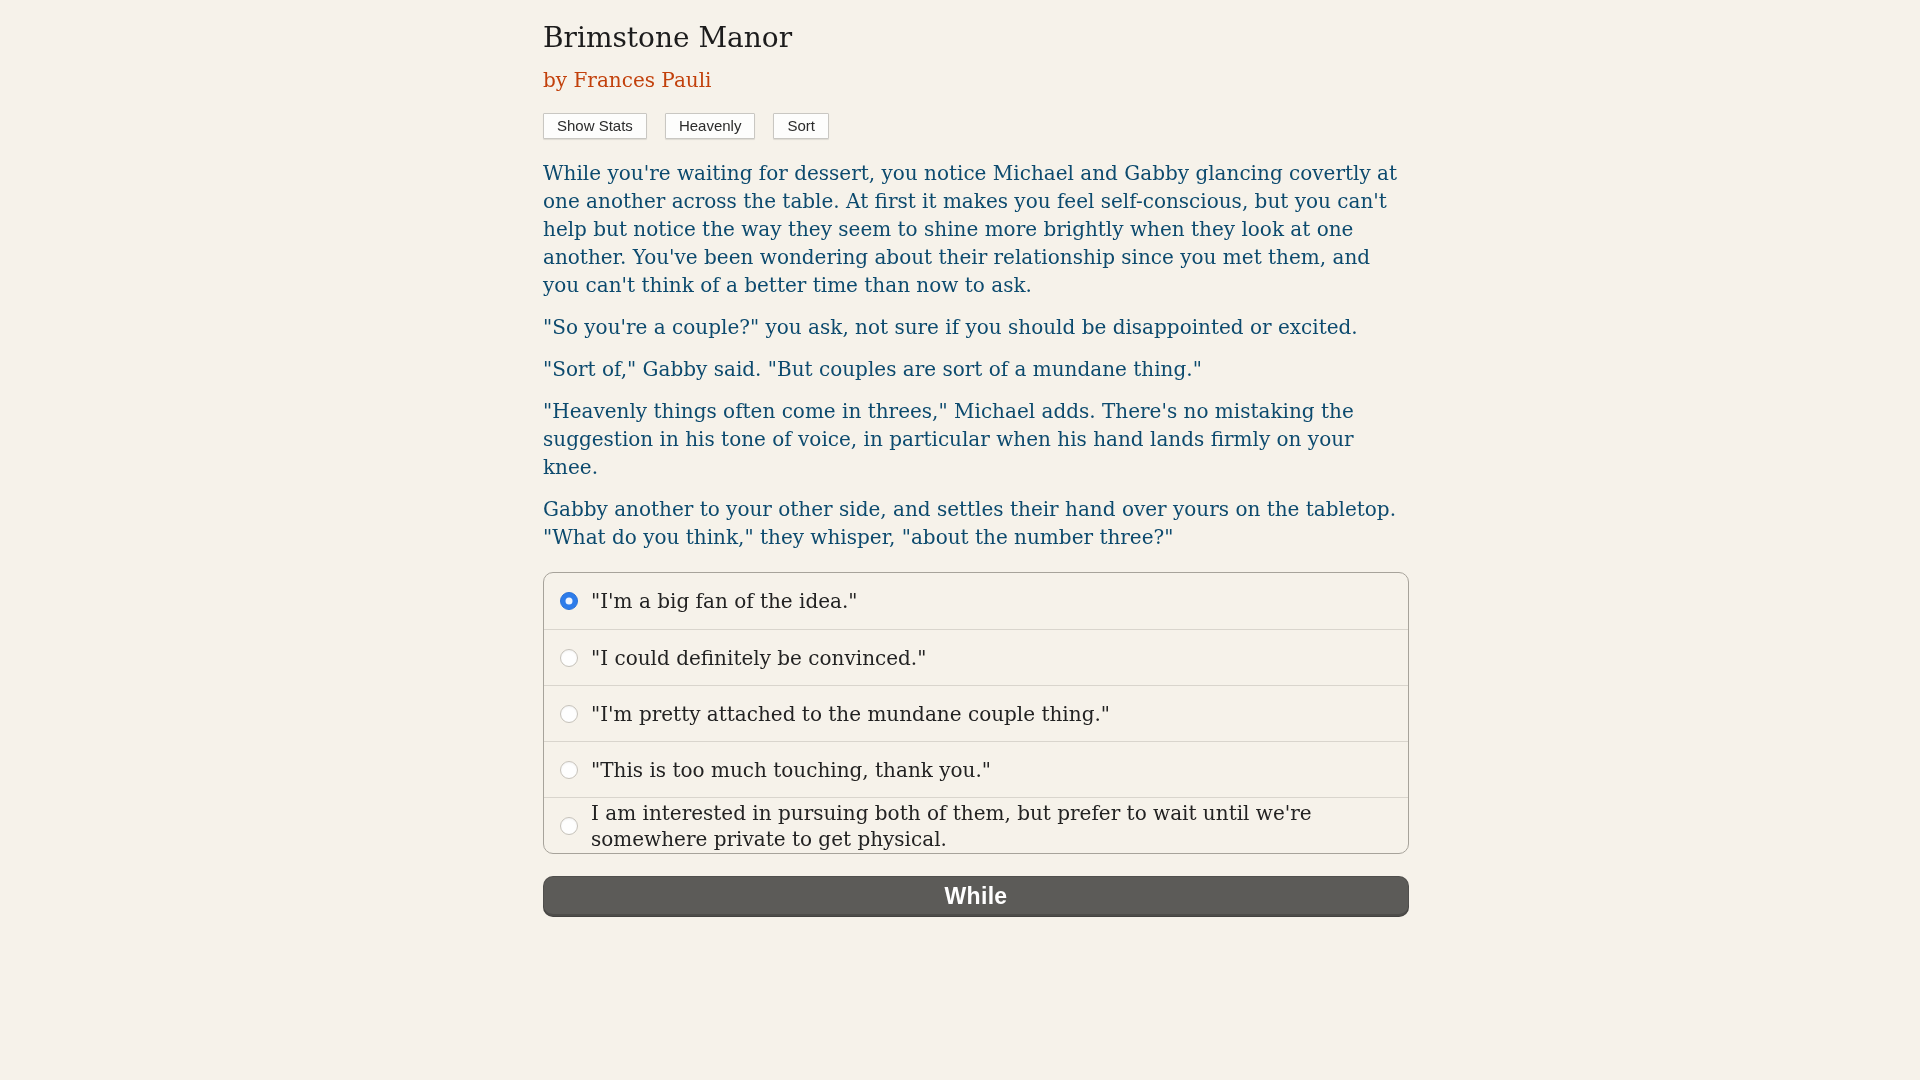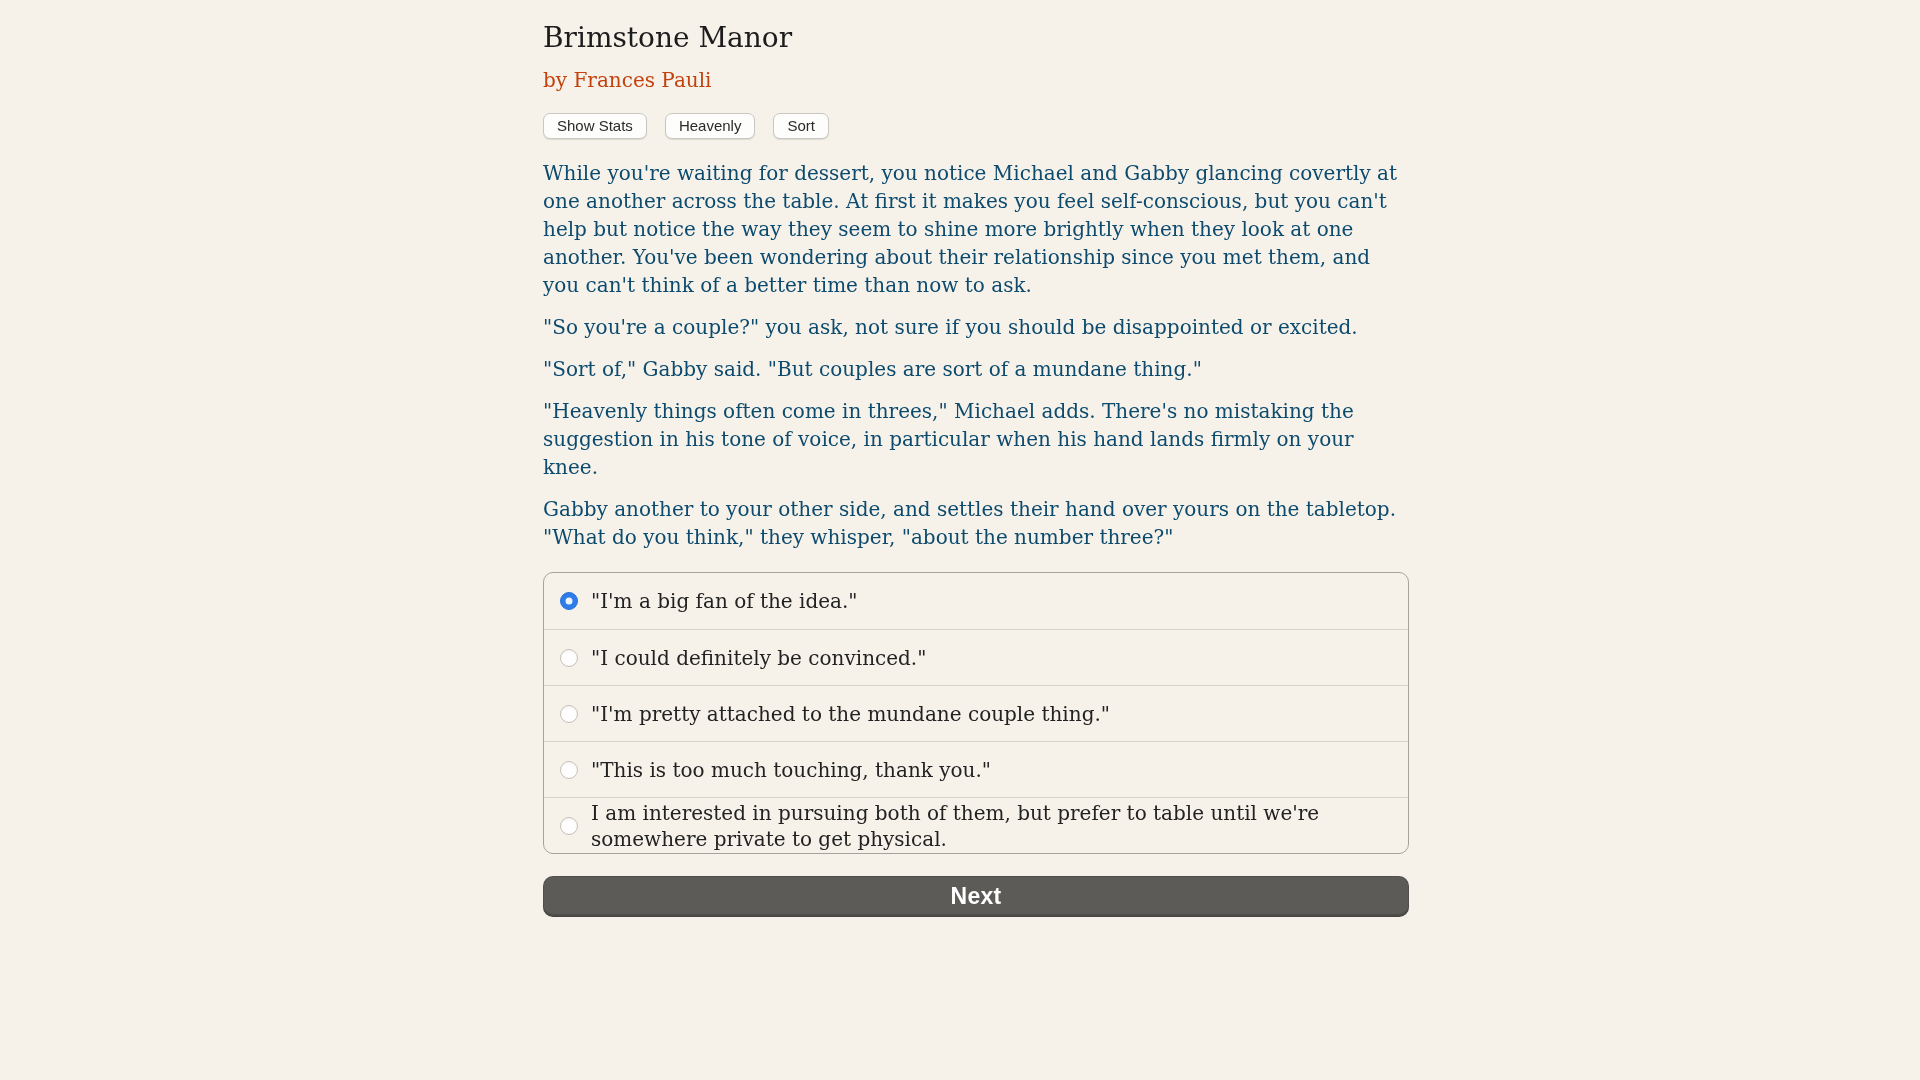--- a/index.html
+++ b/index.html
@@ -38,21 +38,21 @@
     margin: 0 0 21px 0;
   }
   .toolbar {
     display: flex;
     gap: 18px;
     margin: 0 0 20px 0;
   }
   .chip-button {
     background: #fdfdfc;
     border: 1px solid #c9c7c2;
-    border-radius: 7px;
+    border-radius: 1px;
     padding: 3px 13px 4px 13px;
     font-family: "Liberation Sans", sans-serif;
     font-size: 15px;
     line-height: 17px;
     color: #2b2b2b;
     cursor: pointer;
     box-shadow: 0 1px 1px rgba(0,0,0,0.10);
     white-space: nowrap;
   }
   .story p {
@@ -164,20 +164,20 @@
       <div class="choice-row">
         <span class="radio"></span>
         <span class="choice-label">"I'm pretty attached to the mundane couple thing."</span>
       </div>
       <div class="choice-row">
         <span class="radio"></span>
         <span class="choice-label">"This is too much touching, thank you."</span>
       </div>
       <div class="choice-row">
         <span class="radio"></span>
-        <span class="choice-label">I am interested in pursuing both of them, but prefer to table until we're somewhere private to get physical.</span>
+        <span class="choice-label">I am interested in pursuing both of them, but prefer to wait until we're somewhere private to get physical.</span>
       </div>
     </div>
 
-    <button class="next-button">Next</button>
+    <button class="next-button">While</button>
 
   </div>
 </div>
 
 </body></html>

